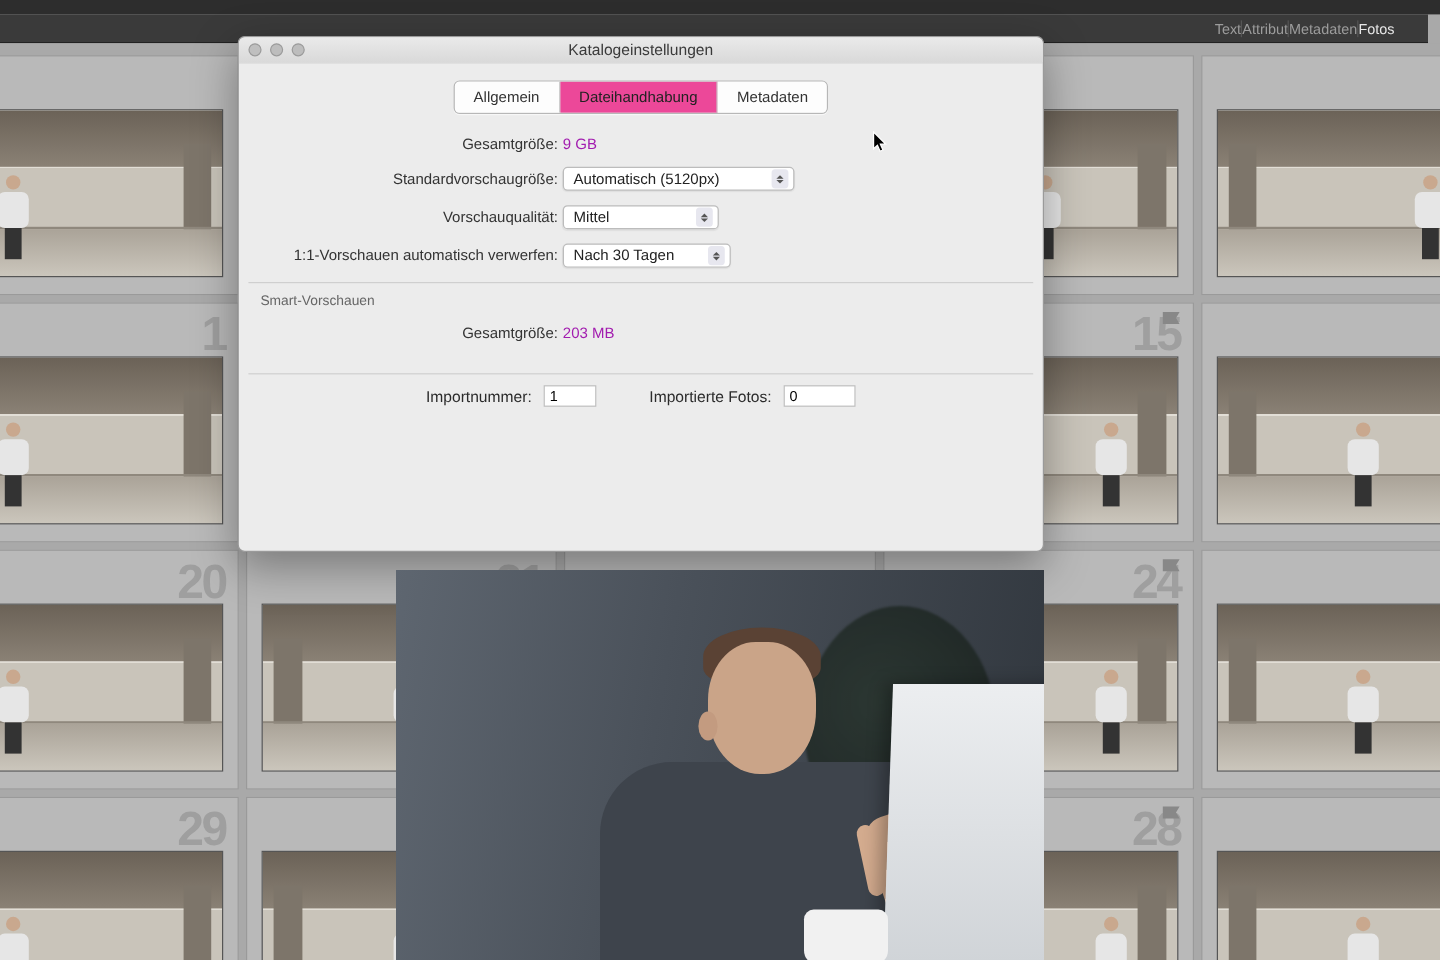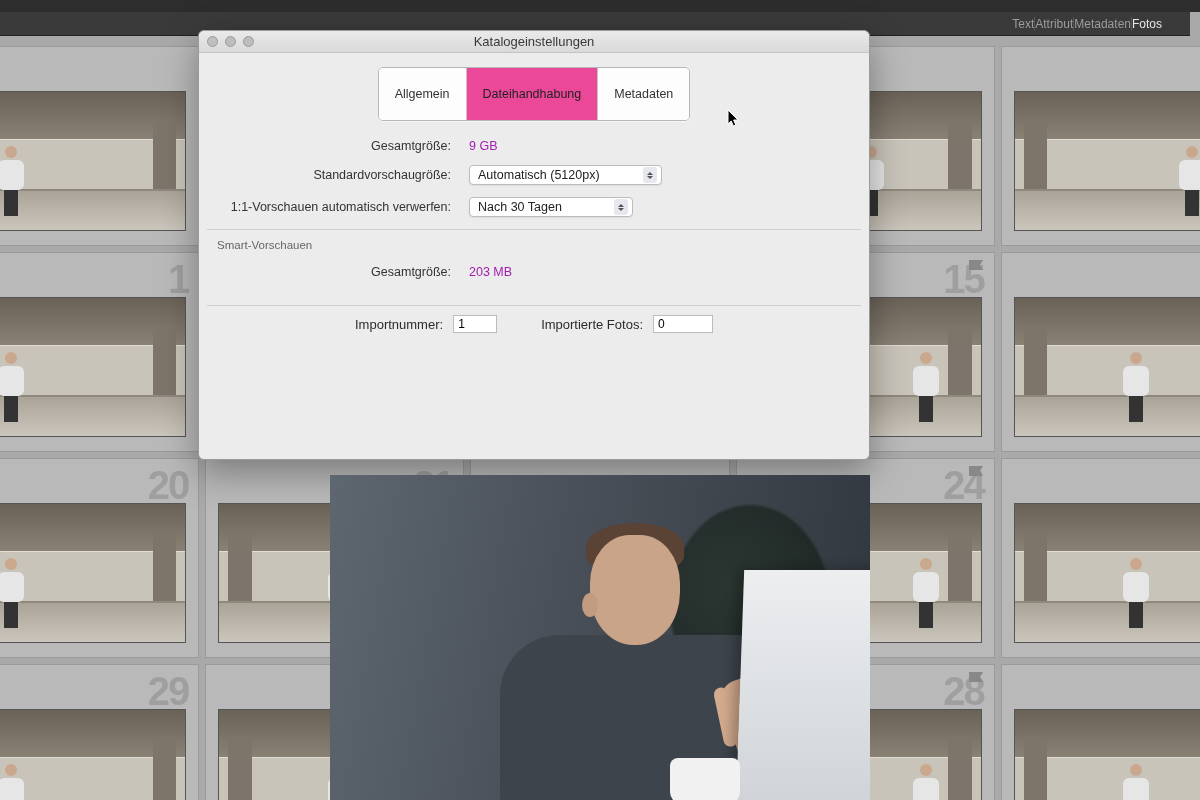--- a/index.html
+++ b/index.html
@@ -72,28 +72,28 @@
   }
   .traffic { position:absolute; left:8px; top:5px; display:flex; gap:7px; }
   .dot { width:11px; height:11px; border-radius:50%; background:#bdbdbd; border:1px solid #9b9b9b; }
   .dot.close { background:#bfbfbf; }
   .titlebar .title { margin:0 auto; font-size:13px; color:#3a3a3a; }
 
   .tabs { display:flex; justify-content:center; margin:14px 0 18px; }
   .seg { display:flex; border:1px solid #b7b7b7; border-radius:5px; overflow:hidden; box-shadow:0 1px 0 rgba(255,255,255,.6);}
   .seg button {
     background:#fdfdfd; border:none; border-right:1px solid #c2c2c2;
-    font-size:12.5px; padding:19px 16px; color:#333; cursor:pointer;
+    font-size:12.5px; padding:6px 16px; color:#333; cursor:pointer;
   }
   .seg button:last-child { border-right:none; }
   .seg button.active { background:#ec4899; color:#222; }
 
   .content { padding: 0 18px; }
   .row { display:flex; align-items:center; margin-bottom:12px; }
-  .row .lab { width: 252px; text-align:right; padding-right:18px; color:#333; font-size:12.5px;}
+  .row .lab { width: 252px; text-align:right; padding-right:4px; color:#333; font-size:12.5px;}
   .row .val { font-size:12.5px; color:#a21caf; }
   .select {
     display:inline-flex; align-items:center; justify-content:space-between;
     background:#fff; border:1px solid #bcbcbc; border-radius:4px;
     height:20px; padding:0 4px 0 8px; font-size:12.5px; color:#222;
     box-shadow: inset 0 1px 0 #fff, 0 1px 1px rgba(0,0,0,.06);
   }
   .select .caret {
     width:14px; height:16px; display:flex; flex-direction:column; align-items:center; justify-content:center; gap:1px;
     background:#e7e7ef; border-radius:3px; margin-left:6px;
@@ -485,22 +485,32 @@
       <div class="lab">Standardvorschaugröße:</div>
       <div class="select" style="width:193px">
         <span>Automatisch (5120px)</span>
         <span class="caret">
             <span class="up"></span>
             <span class="dn"></span>
           </span>
       </div>
     </div>
     <div class="row">
+      <div class="lab">Vorschauqualität:</div>
+      <div class="select" style="width:130px">
+        <span>Mittel</span>
+        <span class="caret">
+            <span class="up"></span>
+            <span class="dn"></span>
+          </span>
+      </div>
+    </div>
+    <div class="row">
       <div class="lab">1:1-Vorschauen automatisch verwerfen:</div>
-      <div class="select" style="width:164px">
+      <div class="select" style="width:140px">
         <span>Nach 30 Tagen</span>
         <span class="caret">
             <span class="up"></span>
             <span class="dn"></span>
           </span>
       </div>
     </div>
 
     <div class="section">
       <h4>Smart-Vorschauen</h4>

